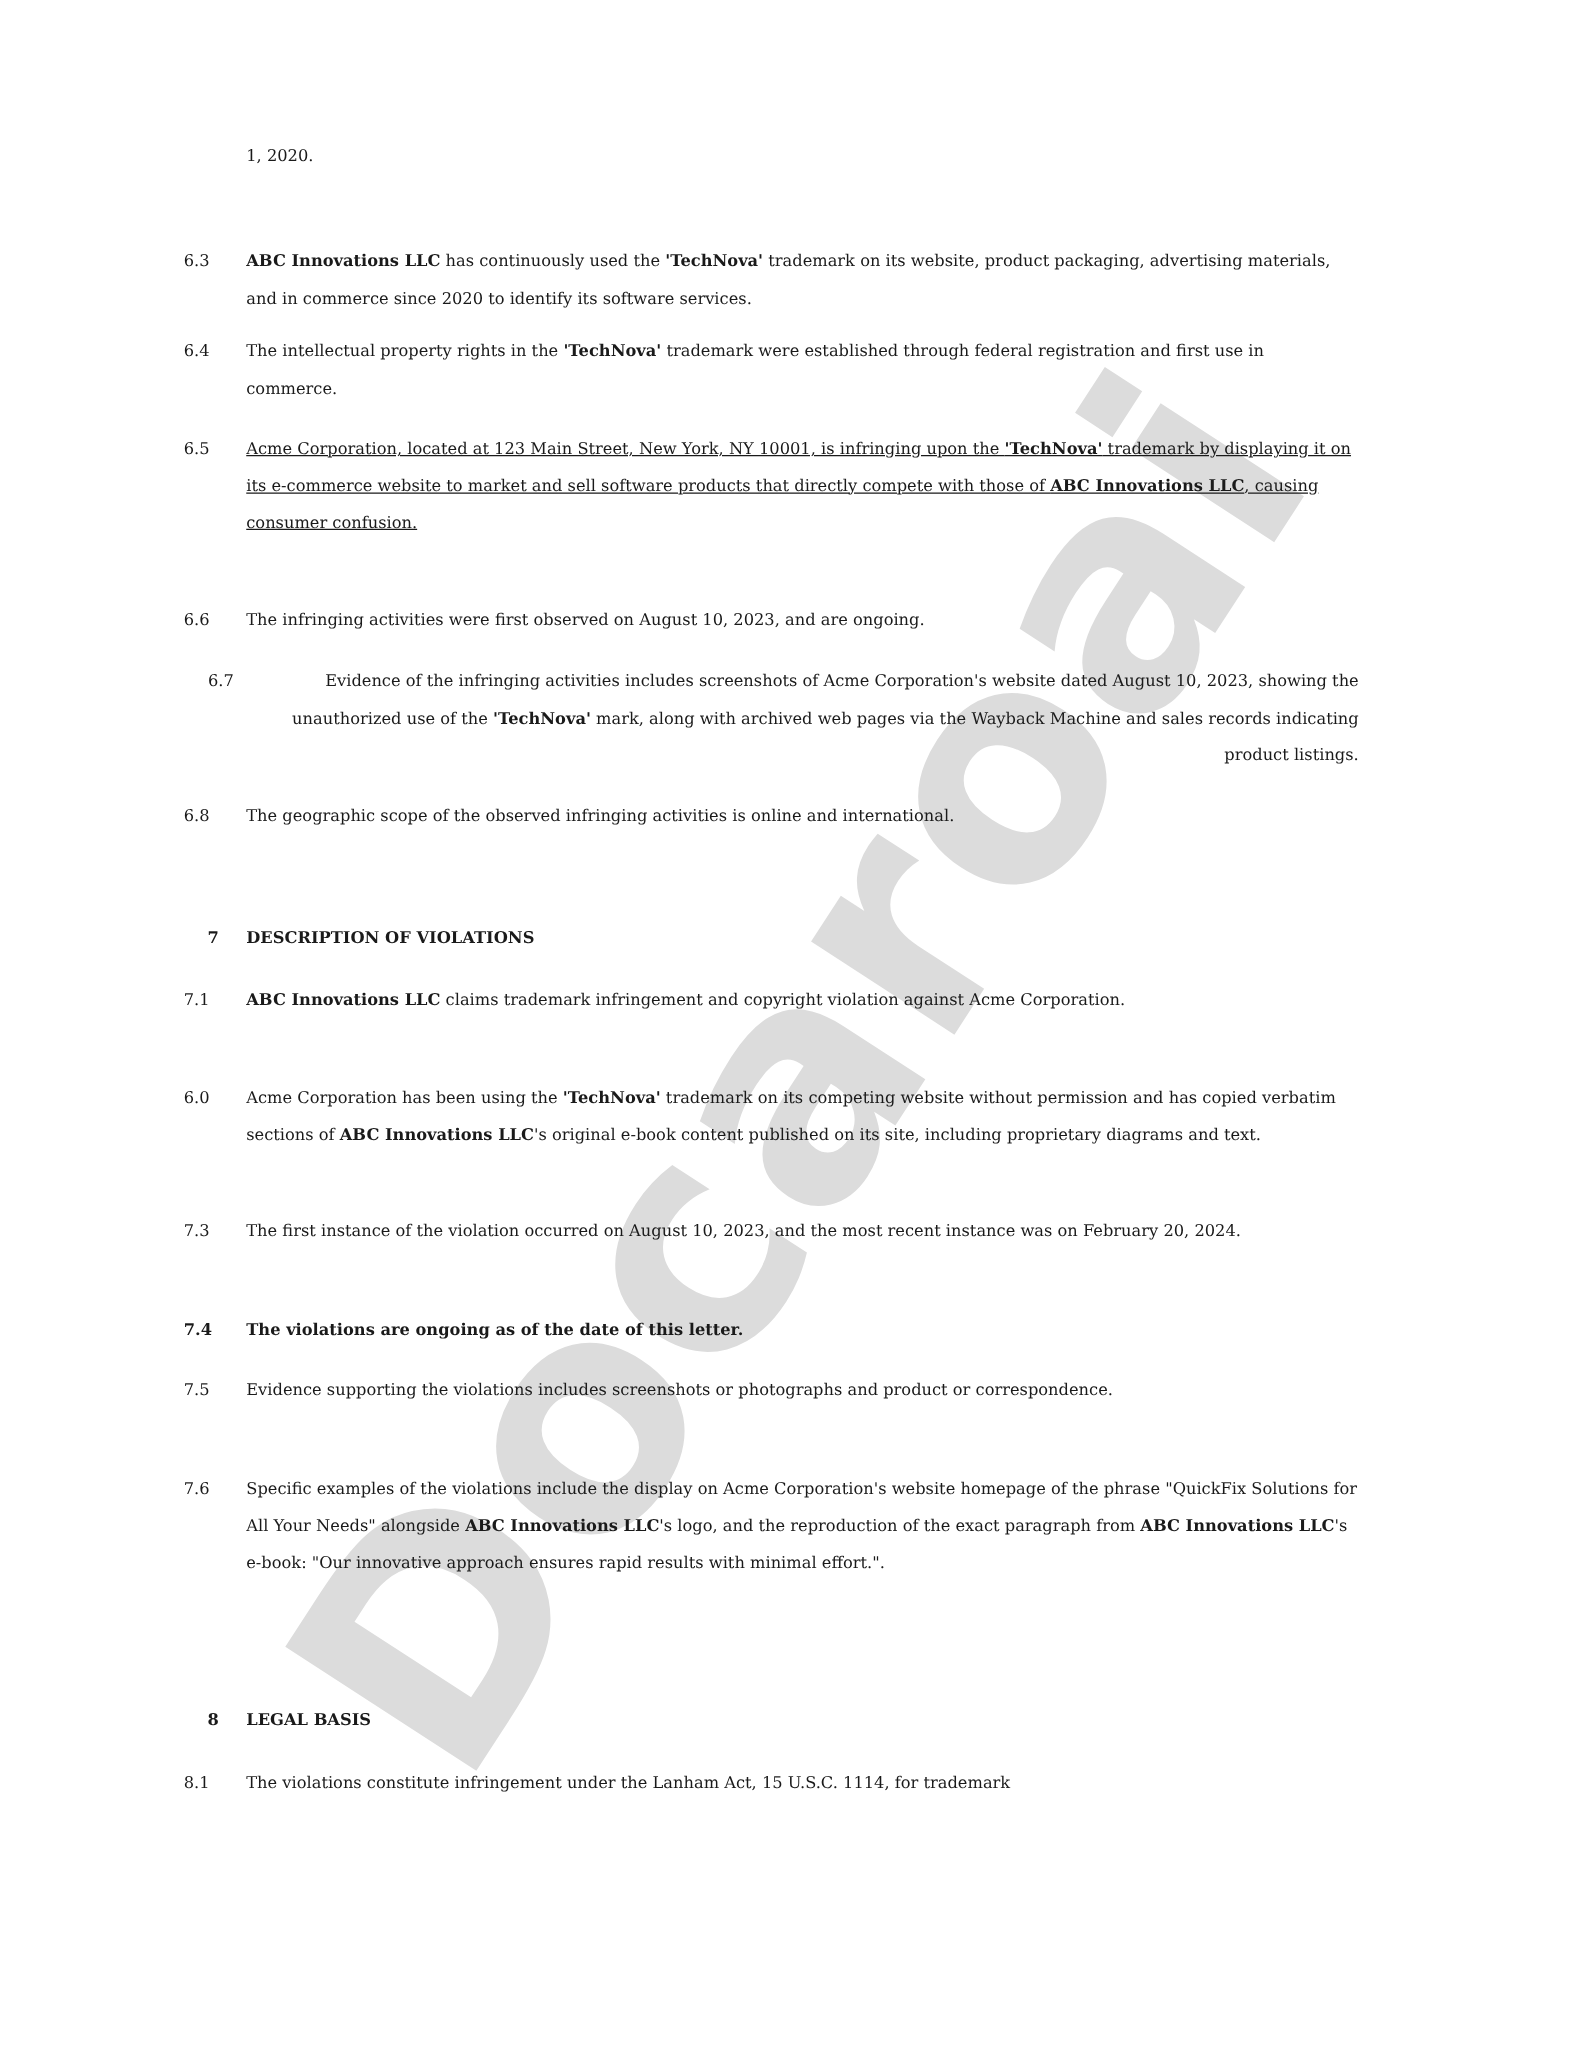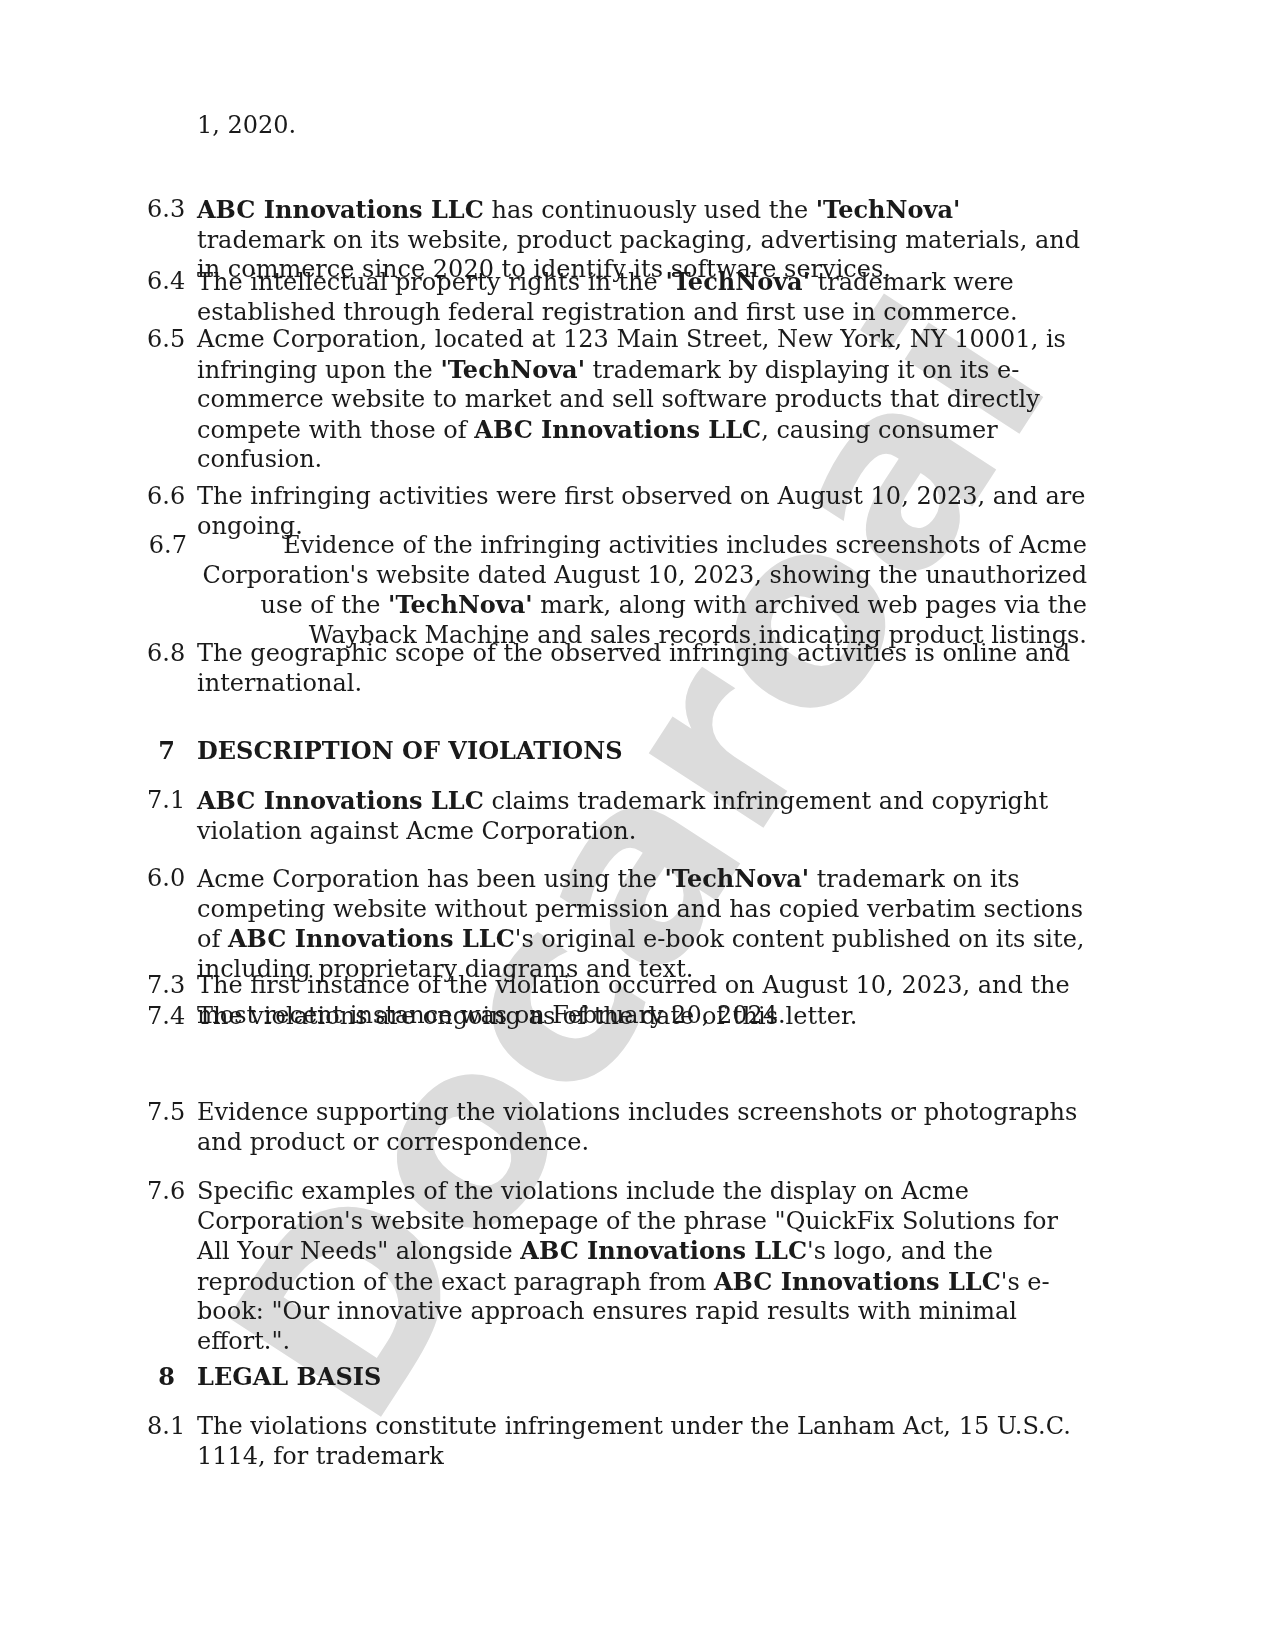--- a/index.html
+++ b/index.html
@@ -3,21 +3,21 @@
 <meta charset="utf-8">
 <style>
   html, body { margin: 0; padding: 0; background: #ffffff; }
   body { width: 1275px; height: 1650px; position: relative; overflow: hidden;
          font-family: "DejaVu Serif", "Liberation Serif", serif; color: #1a1a1a; }
   .page { position: absolute; left: 0; top: 0; width: 1275px; height: 1650px; }
   .watermark { position: absolute; left: 640px; top: 860px; transform: translate(-50%, -50%) rotate(-57deg);
                font-family: "DejaVu Sans", sans-serif; font-weight: bold; font-size: 250px; color: #dcdcdc;
                white-space: nowrap; letter-spacing: 2px; z-index: 0; line-height: 1; }
   .content { position: absolute; left: 0; top: 0; width: 1275px; z-index: 1; }
-  .item { position: absolute; left: 147px; width: 940px; font-size: 24px; line-height: 29.5px; }
+  .item { position: absolute; left: 147px; width: 940px; font-size: 13px; line-height: 29.5px; }
   .num { position: absolute; left: 0; top: 0; width: 40px; }
   .text { margin-left: 50px; }
   .heading .num { text-align: right; width: 28px; font-weight: bold; }
   .heading .text { font-weight: bold; }
   b { font-weight: bold; }
 </style>
 </head>
 <body>
 
 <div class="page">
@@ -31,21 +31,21 @@
     <div class="item" style="top:159px;margin-top:36px;">
       <div class="num">6.3</div>
       <div class="text"><b>ABC Innovations LLC</b> has continuously used the <b>'TechNova'</b> trademark on its website, product packaging, advertising materials, and in commerce since 2020 to identify its software services.</div>
     </div>
 
     <div class="item" style="top:267px;">
       <div class="num">6.4</div>
       <div class="text">The intellectual property rights in the <b>'TechNova'</b> trademark were established through federal registration and first use in commerce.</div>
     </div>
 
-    <div class="item" style="top:325px;">
+    <div class="item" style="top:345px;text-decoration:underline;">
       <div class="num">6.5</div>
       <div class="text">Acme Corporation, located at 123 Main Street, New York, NY 10001, is infringing upon the <b>'TechNova'</b> trademark by displaying it on its e-commerce website to market and sell software products that directly compete with those of <b>ABC Innovations LLC</b>, causing consumer confusion.</div>
     </div>
 
     <div class="item" style="top:482px;">
       <div class="num">6.6</div>
       <div class="text">The infringing activities were first observed on August 10, 2023, and are ongoing.</div>
     </div>
 
     <div class="item" style="top:531px;text-align:right;">
@@ -71,21 +71,21 @@
     <div class="item" style="top:864px;">
       <div class="num">6.0</div>
       <div class="text">Acme Corporation has been using the <b>'TechNova'</b> trademark on its competing website without permission and has copied verbatim sections of <b>ABC Innovations LLC</b>'s original e-book content published on its site, including proprietary diagrams and text.</div>
     </div>
 
     <div class="item" style="top:971px;">
       <div class="num">7.3</div>
       <div class="text">The first instance of the violation occurred on August 10, 2023, and the most recent instance was on February 20, 2024.</div>
     </div>
 
-    <div class="item" style="top:1002px;">
+    <div class="item" style="top:1050px;font-weight:bold;">
       <div class="num">7.4</div>
       <div class="text">The violations are ongoing as of the date of this letter.</div>
     </div>
 
     <div class="item" style="top:1098px;">
       <div class="num">7.5</div>
       <div class="text">Evidence supporting the violations includes screenshots or photographs and product or correspondence.</div>
     </div>
 
     <div class="item" style="top:1177px;">

